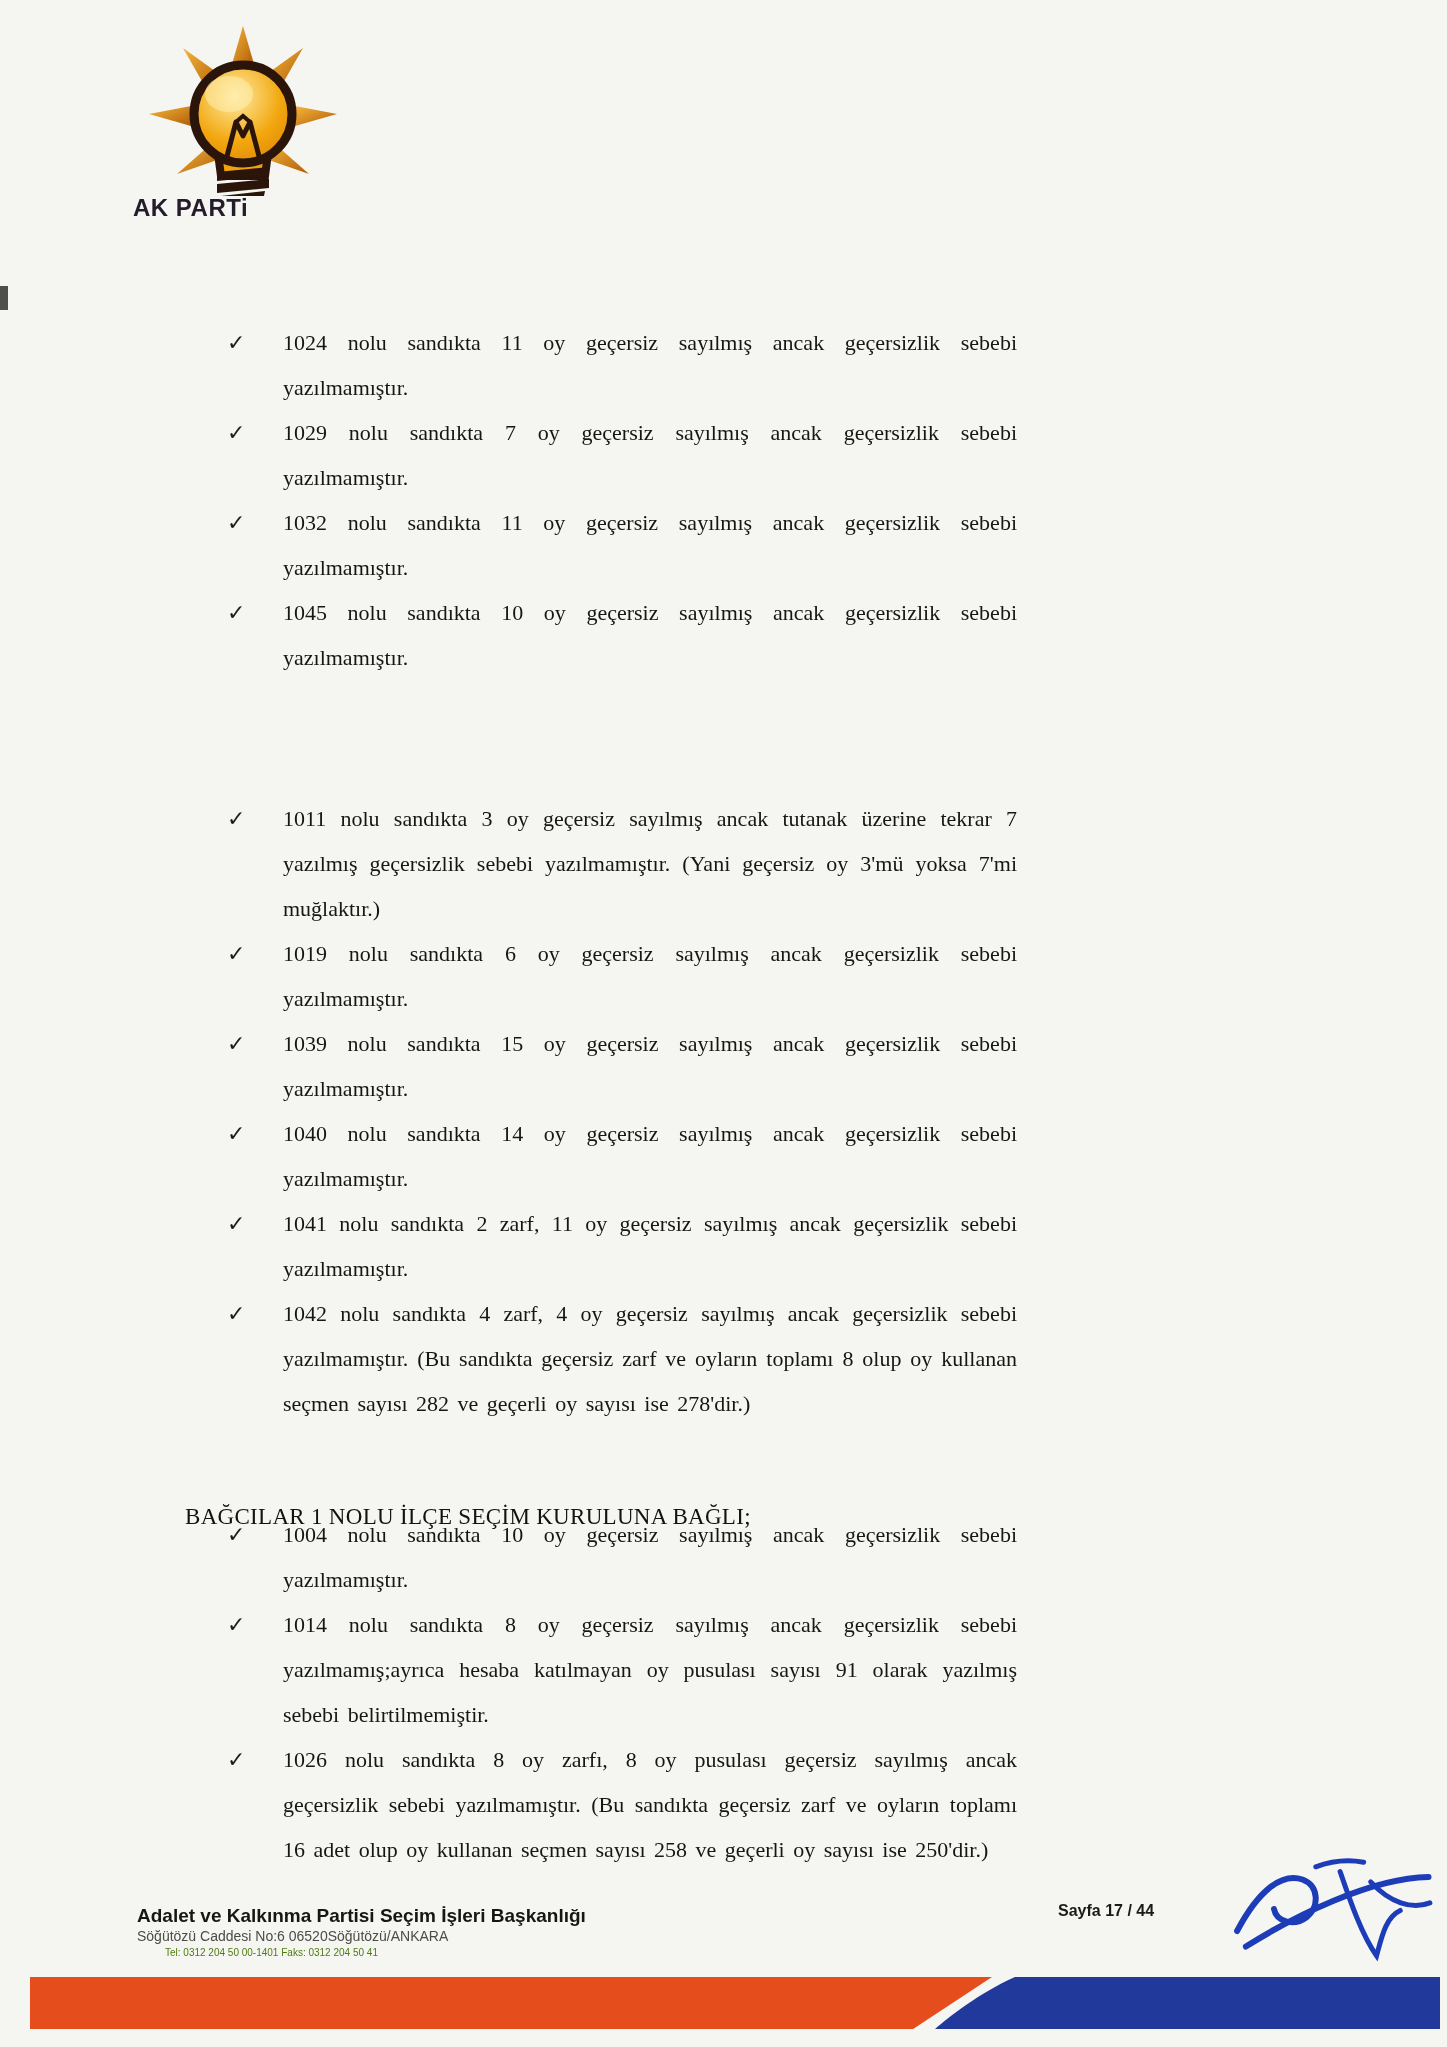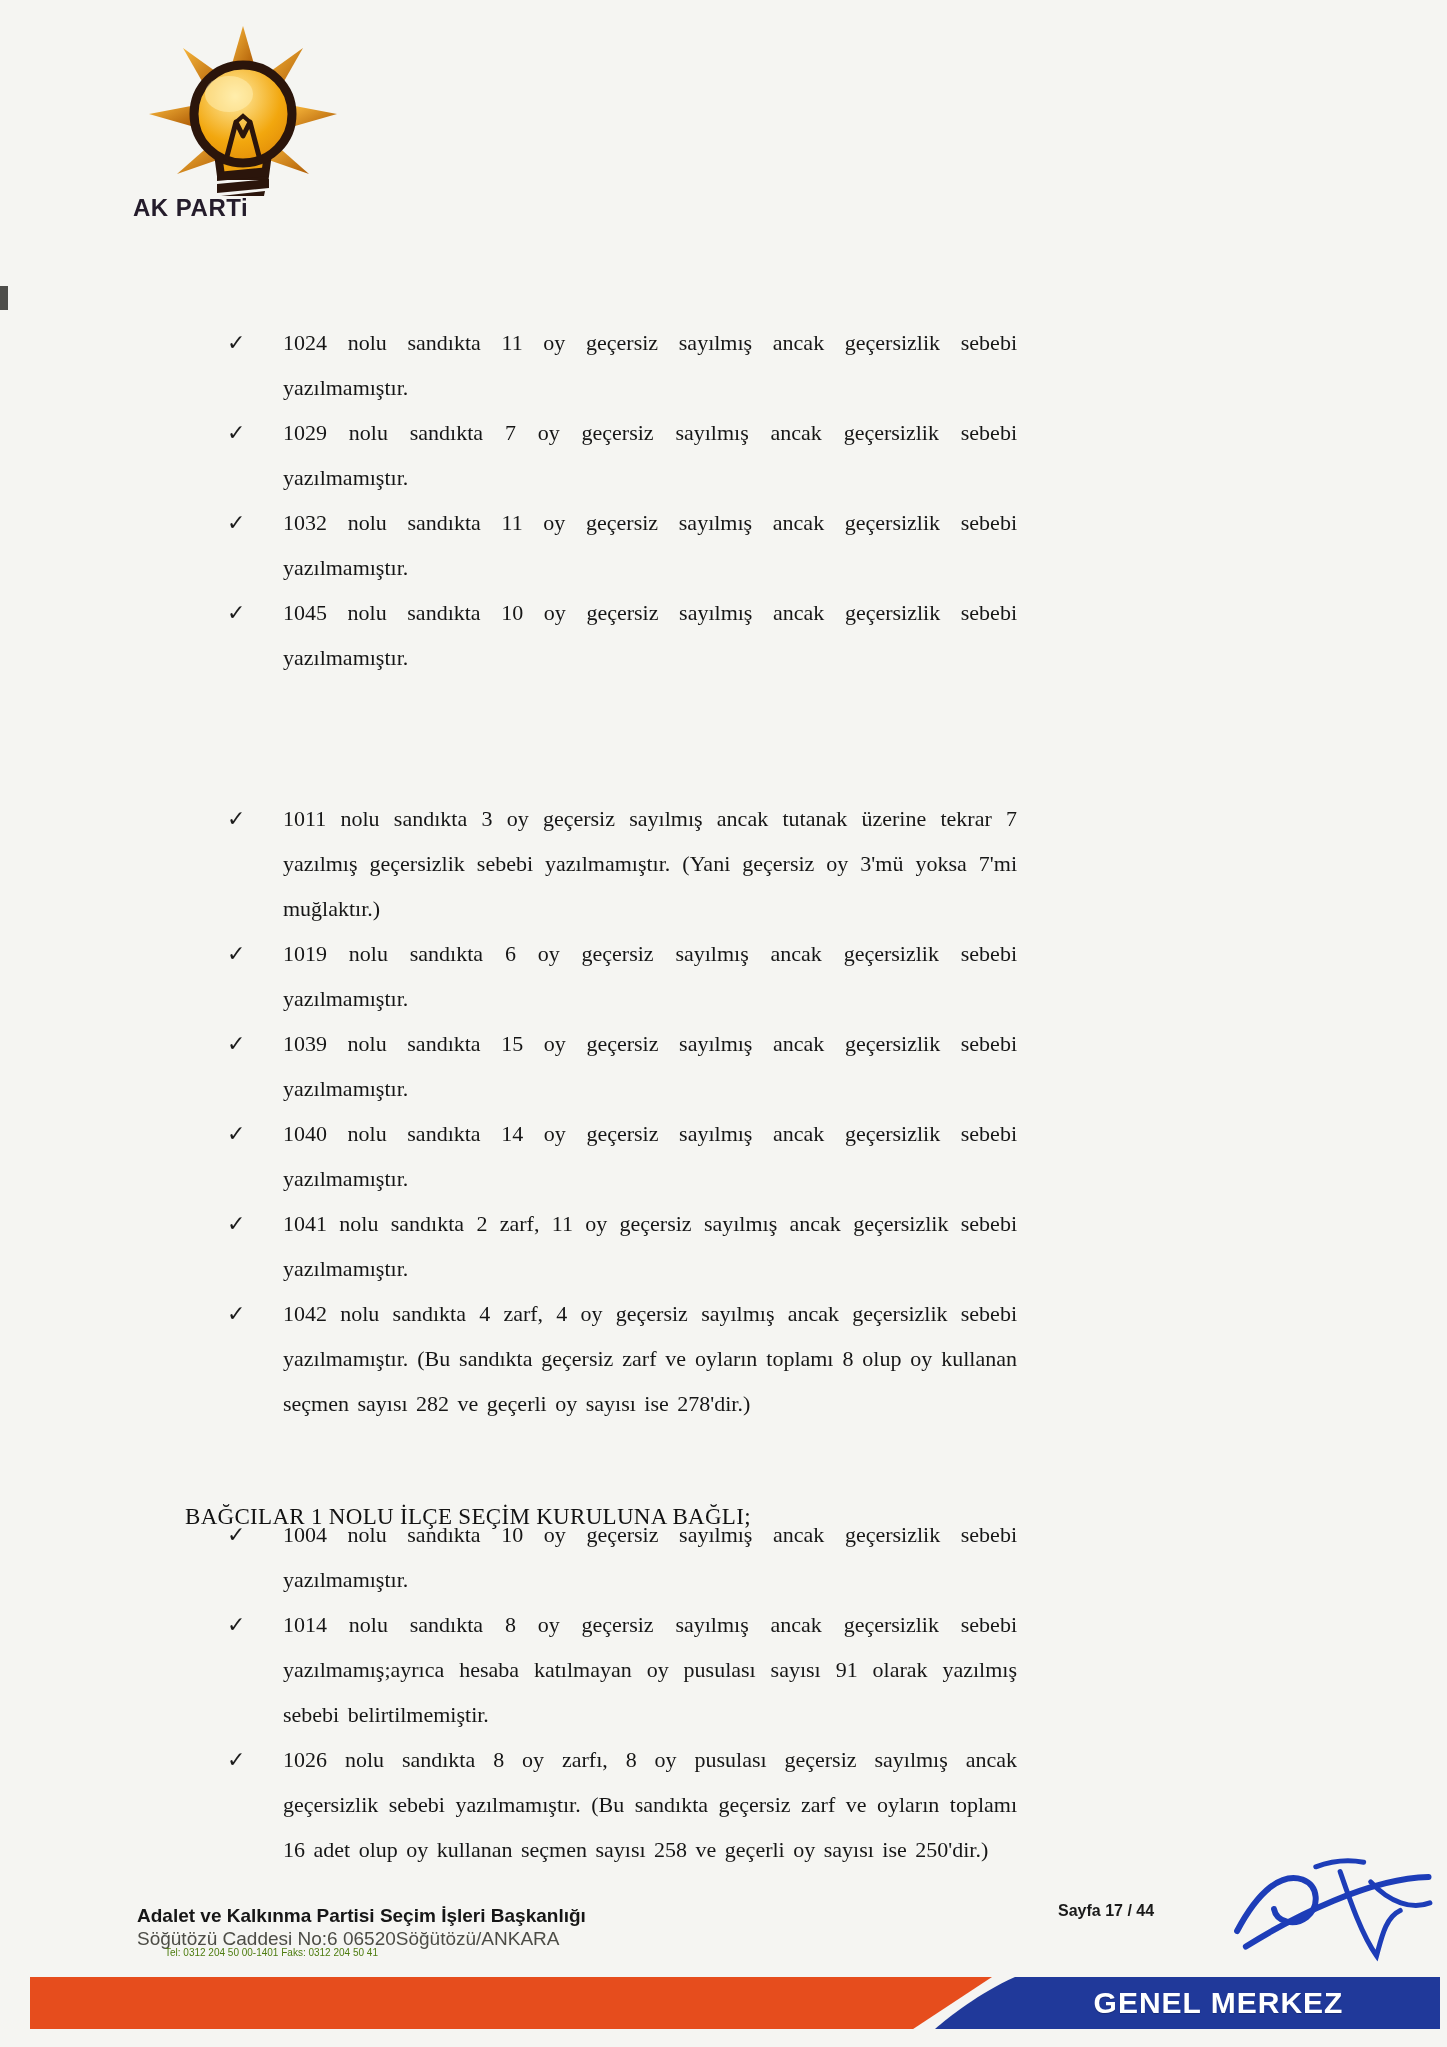--- a/index.html
+++ b/index.html
@@ -47,21 +47,21 @@
   .scan-mark{position:absolute;left:0;top:286px;width:8px;height:24px;background:#30302e;opacity:.85;}
   
   .footer-org{
     position:absolute;left:137px;top:1905px;
     font-family:"Liberation Sans", sans-serif;font-weight:bold;
     font-size:19px;color:#161616;
   }
   .footer-address{
     position:absolute;left:137px;top:1928px;
     font-family:"Liberation Sans", sans-serif;
-    font-size:19px;color:#4c4c46;
+    font-size:14px;color:#4c4c46;
   }
   .footer-phone{
     position:absolute;left:137px;top:1947px;
     font-family:"Liberation Sans", sans-serif;
     font-size:10px;color:#4d7c0f;margin-left:28px;
   }
   .page-number{
     position:absolute;left:1058px;top:1902px;
     font-family:"Liberation Sans", sans-serif;font-weight:bold;
     font-size:16px;color:#1a1a1a;
@@ -202,15 +202,14 @@
       <path d="M120,20 C128,48 138,84 152,106 C158,88 163,68 178,62" stroke-width="5"></path>
       <path d="M150,32 C168,54 190,62 208,56" stroke-width="5"></path>
       <path d="M96,14 C112,9 128,8 144,12" stroke-width="5"></path>
     </g>
   </svg>
 
   <div class="banner-orange" style="background:#e64d1d;"></div>
   <svg class="banner-blue" width="505" height="52" viewBox="0 0 505 52">
     <path d="M80,0 H505 V52 H0 C14,40 44,16 80,0 Z" fill="#20399a"></path>
   </svg>
-  <div class="banner-label">GENEL MERKEZ</div>
 
 </div>
 
 </body></html>

